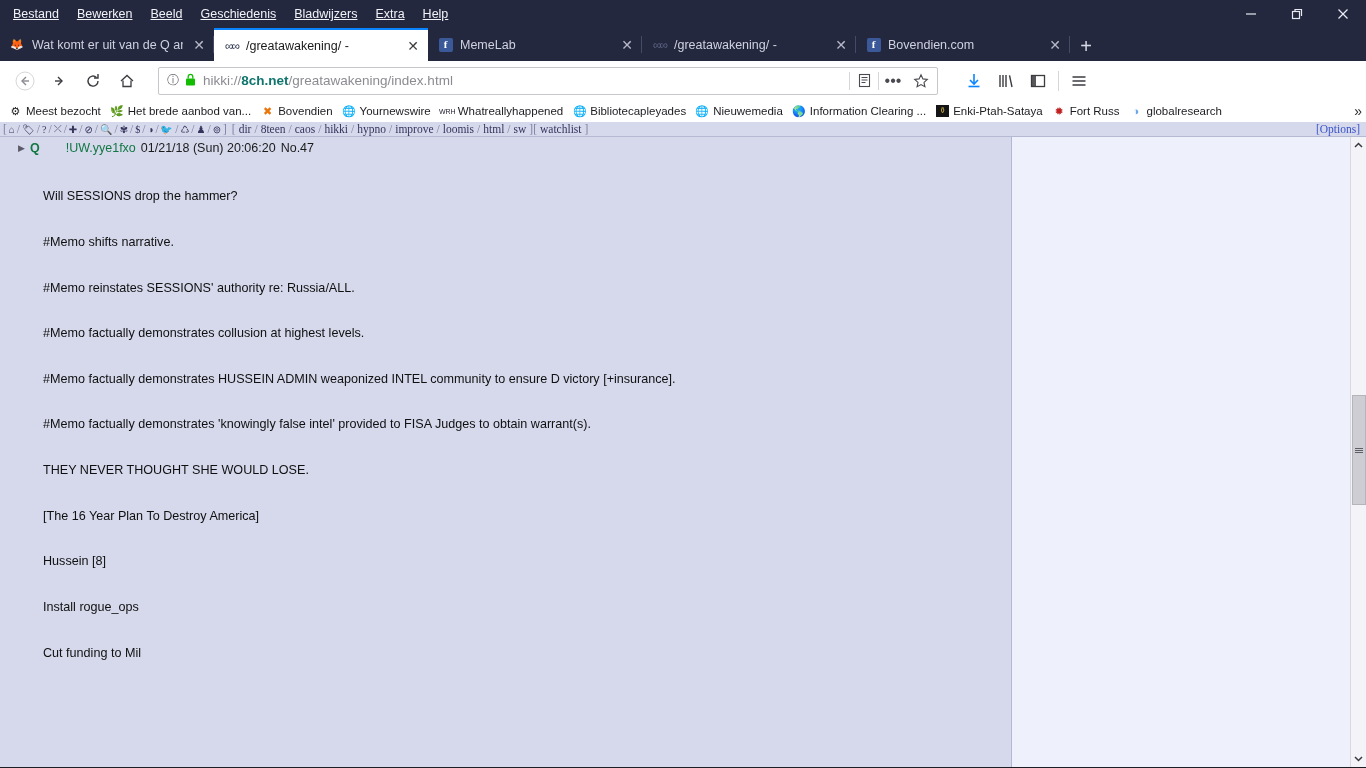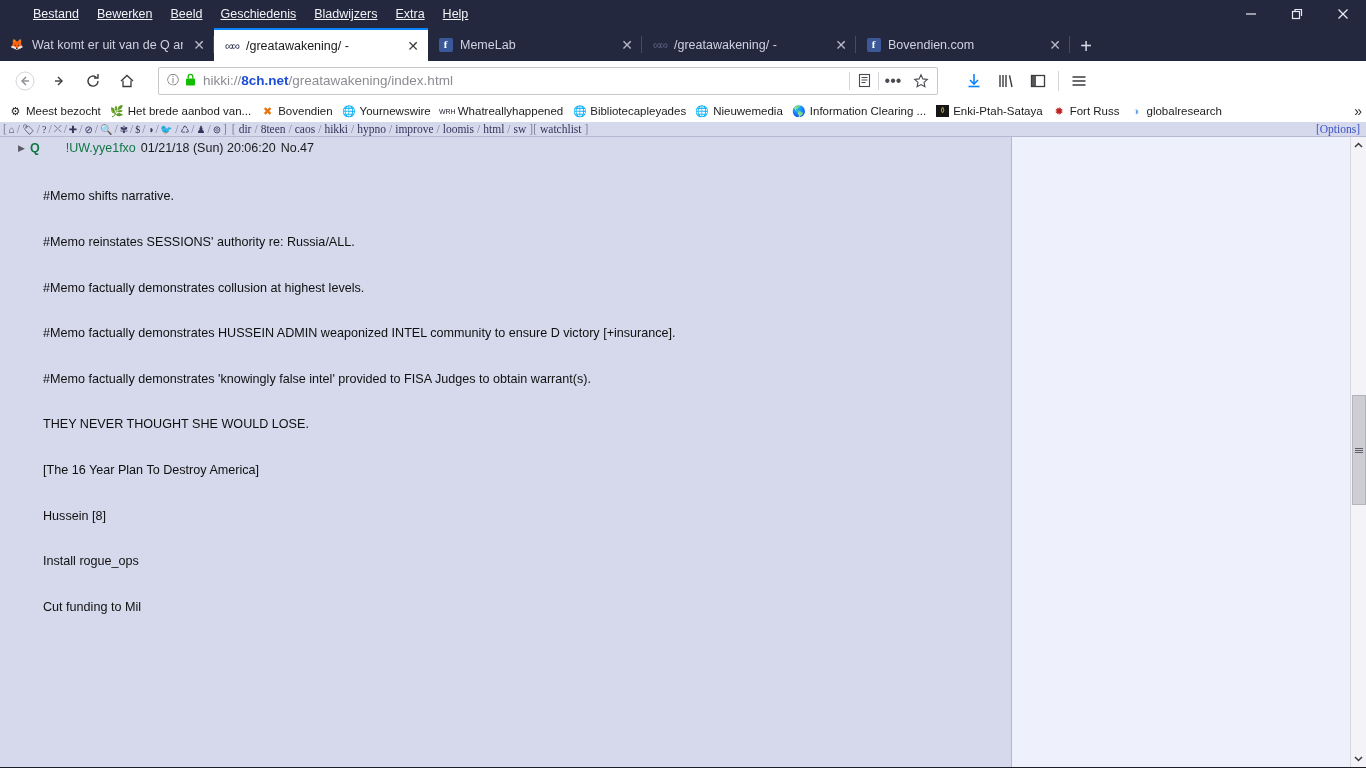--- a/index.html
+++ b/index.html
@@ -9,21 +9,21 @@
     font-family: "Liberation Sans", sans-serif;
     background: #eef0fb;
   }
 
   
   .titlebar {
     height: 28px; background: #24283e;
     display: flex; align-items: center;
     position: relative;
   }
-  .menubar { display: flex; align-items: flex-end; gap: 0; padding-left: 24px; }
+  .menubar { display: flex; align-items: flex-end; gap: 0; padding-left: 4px; }
   .menu-item {
     color: #f2f3f7; font-size: 12.5px;
     padding: 4px 9px; white-space: nowrap; cursor: default;
   }
   .menu-item .ul { text-decoration: underline; }
   .winctrls { position: absolute; right: 0; top: 0; display: flex; height: 28px; }
   .winbtn {
     width: 46px; height: 28px;
     display: flex; align-items: center; justify-content: center;
     color: #e8eaf2; font-size: 13px;
@@ -96,21 +96,21 @@
     background: #fff; display: flex; align-items: center;
     padding: 0 2px 0 8px; gap: 7px; max-width: 780px;
   }
   .url-ident { display: flex; align-items: center; gap: 6px; }
   .url-info { color: #6a6a70; font-size: 12px; }
   .lock { color: #12bc00; font-size: 13px; }
   .urltext {
     flex: 1 1 auto; font-size: 13.5px; color: #8b8b92;
     white-space: nowrap; overflow: hidden;
   }
-  .urltext b { color: #1d4ed8; font-weight: bold; }
+  .urltext b { color: #0f766e; font-weight: bold; }
   .url-actions { display: flex; align-items: center; gap: 0; }
   .url-act {
     width: 28px; height: 26px; display: flex;
     align-items: center; justify-content: center; color: #4a4a50;
   }
   .url-sep { width: 1px; height: 18px; background: #d6d6da; }
   .toolbar-right { display: flex; align-items: center; gap: 0; padding-left: 14px; }
   .tb-btn {
     width: 32px; height: 30px; display: flex;
     align-items: center; justify-content: center; color: #3b3b40;
@@ -480,20 +480,21 @@
 
     <div class="post" id="post-1">
       <div class="post-head">
         <span class="tri">▶</span>
         <span class="pname">Q</span>
         <span class="ptrip">!UW.yye1fxo</span>
         <span class="pdate">01/21/18 (Sun) 20:06:20</span>
         <span class="pno">No.47</span>
       </div>
       <div class="post-body">
+        <span class="ln">Will SESSIONS drop the hammer?</span>
         <span class="ln">#Memo shifts narrative.</span>
         <span class="ln">#Memo reinstates SESSIONS' authority re: Russia/ALL.</span>
         <span class="ln">#Memo factually demonstrates collusion at highest levels.</span>
         <span class="ln">#Memo factually demonstrates HUSSEIN ADMIN weaponized INTEL community to ensure D victory [+insurance].</span>
         <span class="ln">#Memo factually demonstrates 'knowingly false intel' provided to FISA Judges to obtain warrant(s).</span>
         <span class="ln">THEY NEVER THOUGHT SHE WOULD LOSE.</span>
         <span class="ln">[The 16 Year Plan To Destroy America]</span>
         <span class="ln">Hussein [8]</span>
         <span class="ln">Install rogue_ops</span>
         <span class="ln">Cut funding to Mil</span>

